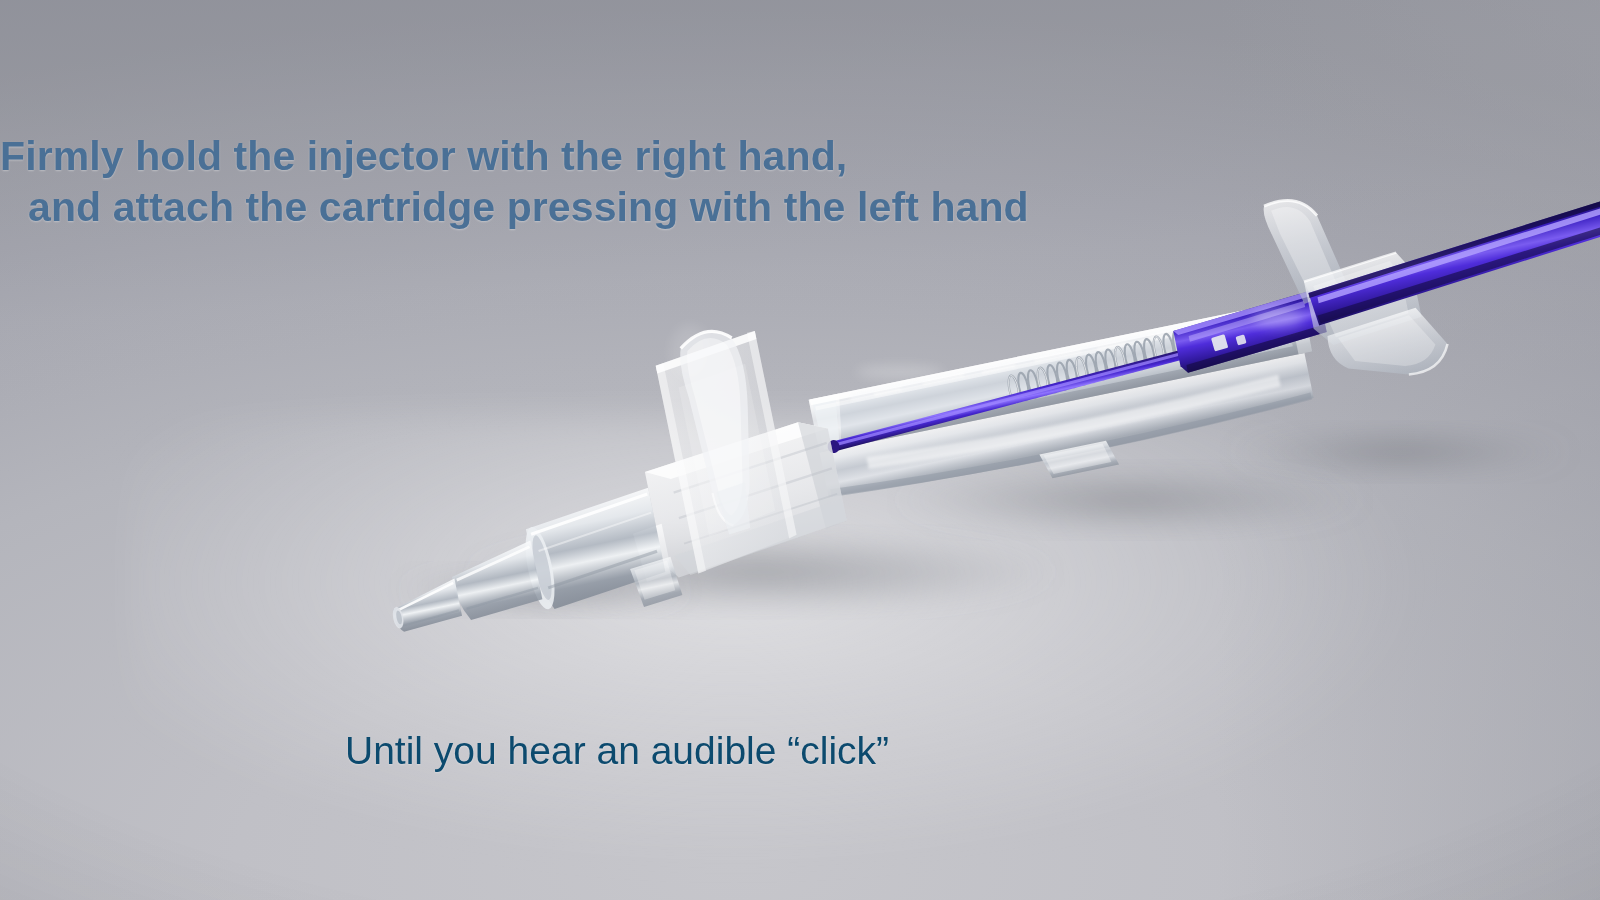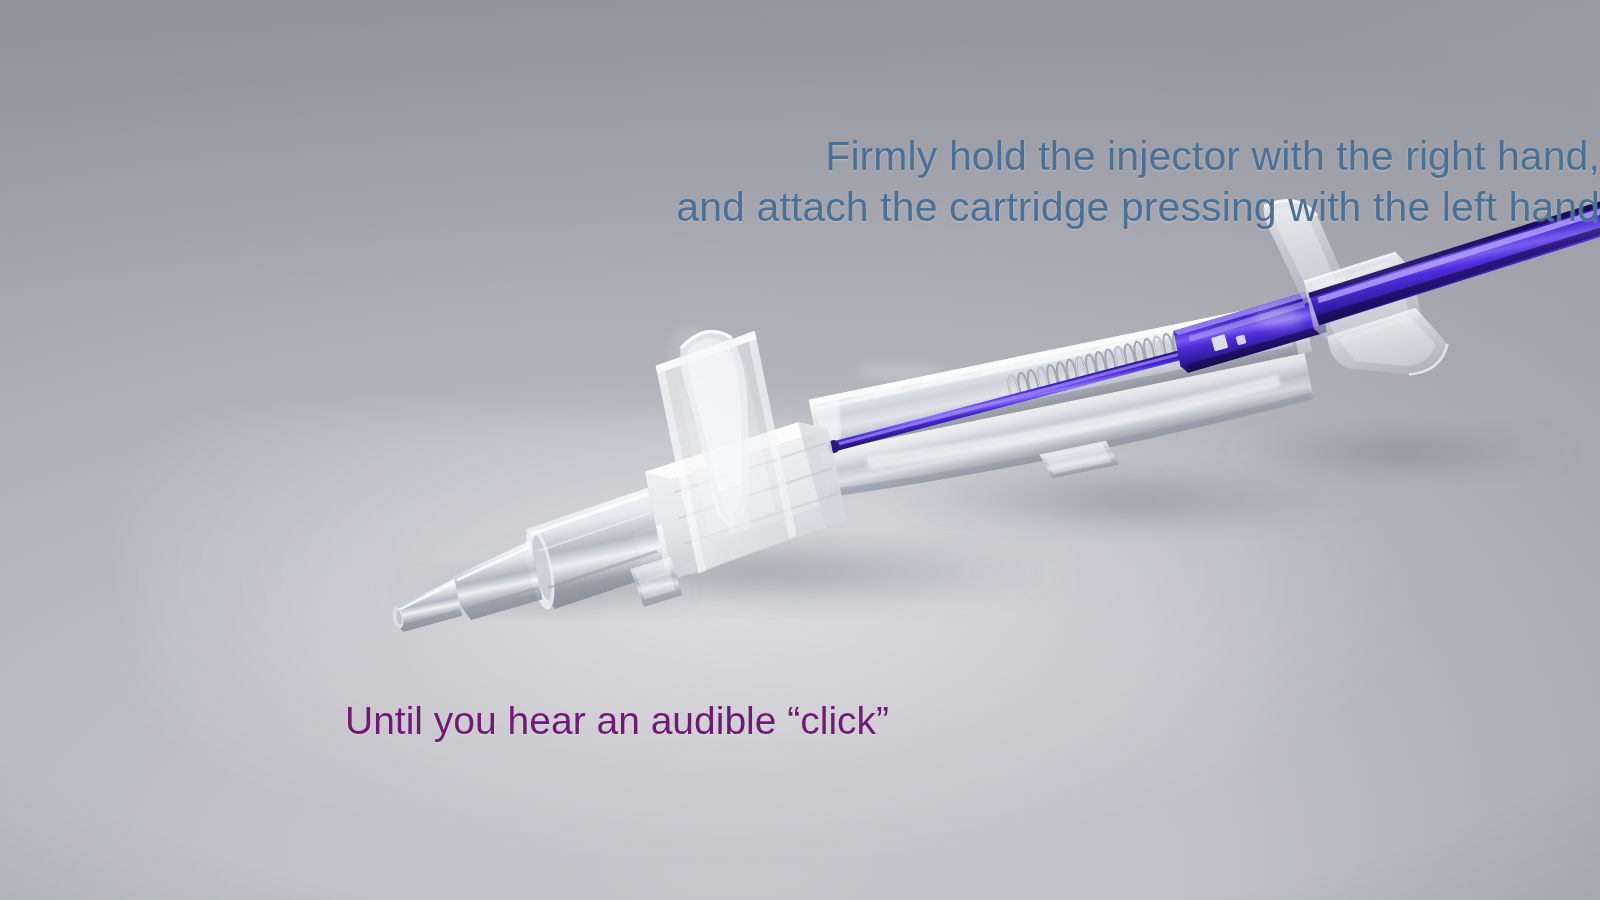--- a/index.html
+++ b/index.html
@@ -43,37 +43,37 @@
   }
   .bg-rightfade {
     position: absolute; right: 0; top: 0; width: 24%; height: 100%;
     background: linear-gradient(270deg, rgba(158,159,167,0.40) 0%, rgba(158,159,167,0) 100%);
   }
 
   
   .caption-top {
     position: absolute;
     left: 0; right: 0; top: 132px;
-    text-align: right;
+    text-align: left;
     font-size: 41px;
     line-height: 48px;
     letter-spacing: 0.1px;
     color: #4a7096;
-    font-weight: 400;
+    font-weight: 700;
     text-shadow: 0 1px 2px rgba(255,255,255,0.33);
   }
   .caption-top .line { display: block; white-space: nowrap; }
   .caption-top .line2 { margin-top: 3px; margin-left: 28px; }
 
   .caption-bottom {
     position: absolute;
-    left: 345px; top: 698px;
+    left: 345px; top: 728px;
     font-size: 39px;
     line-height: 46px;
-    color: #701a75;
+    color: #0c4a6e;
     white-space: nowrap;
     text-shadow: 0 1px 2px rgba(255,255,255,0.30);
   }
 
   
   .logo {
     position: absolute;
     left: 78px; top: 690px;
     width: 132px; height: 146px;
   }

